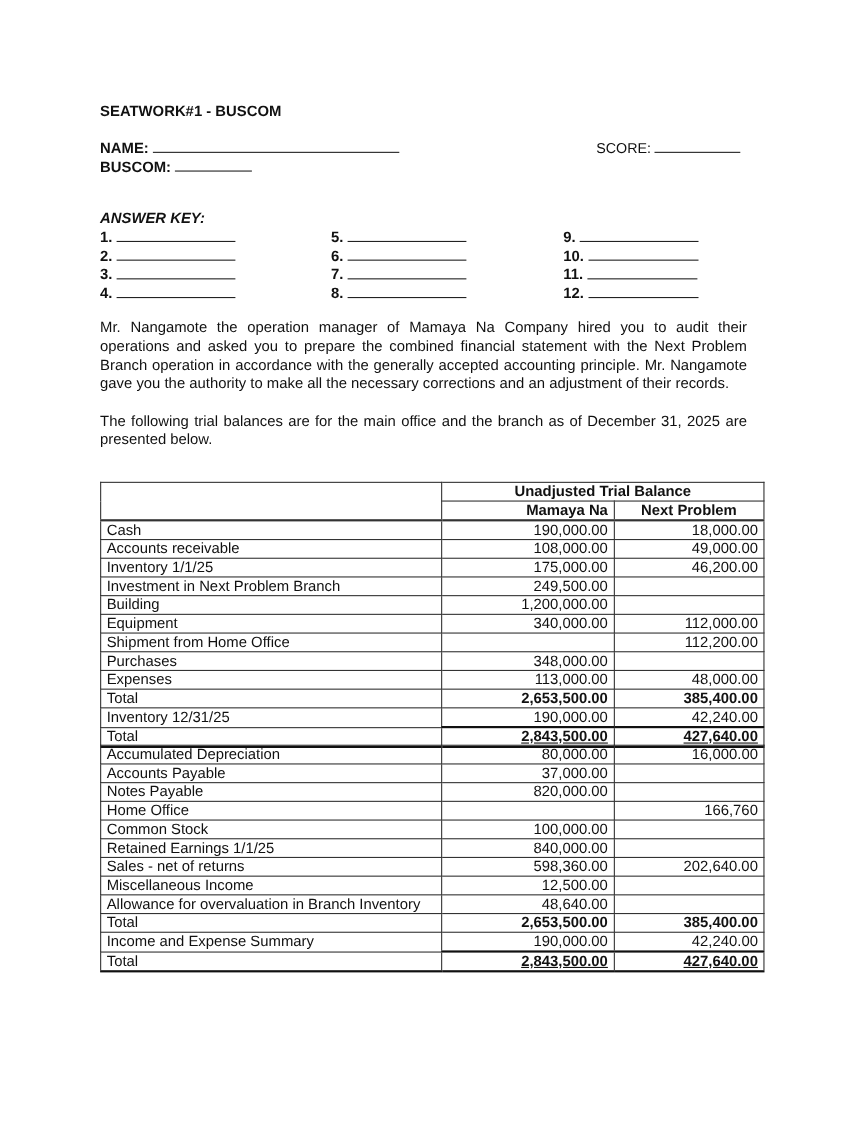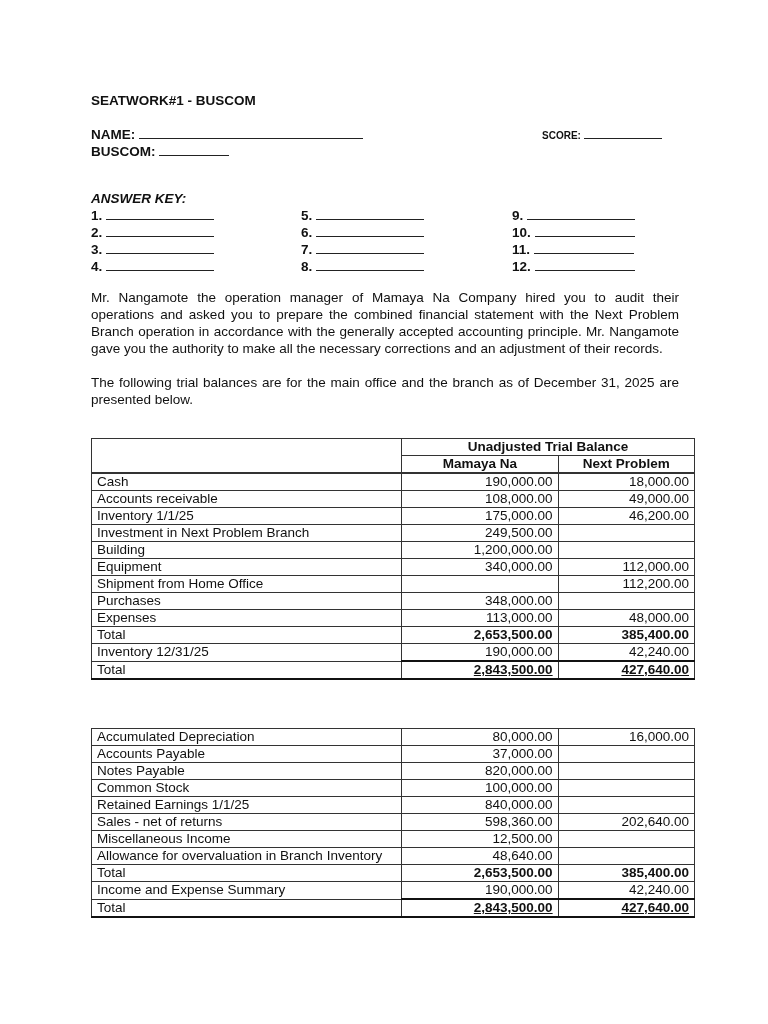--- a/index.html
+++ b/index.html
@@ -2,40 +2,40 @@
 <html><head>
 <meta charset="utf-8">
 <style>
   html, body { margin: 0; padding: 0; background: #ffffff; }
   body { width: 768px; height: 1024px; position: relative; overflow: hidden;
          font-family: "Liberation Sans", sans-serif; color: #111; font-size: 14px; }
   .abs { position: absolute; }
   .line { display: inline-block; border-bottom: 1px solid #222; vertical-align: baseline; height: 12px; }
   #title { left: 91px; top: 93px; font-weight: bold; font-size: 13.5px; }
   #name-row { left: 91px; top: 126px; font-weight: bold; font-size: 13.5px; }
-  #score-row { left: 542px; top: 126px; font-weight: bold; font-size: 10px; }
+  #score-row { left: 542px; top: 126px; font-weight: normal; font-size: 13px; }
   #section-row { left: 91px; top: 143px; font-weight: bold; font-size: 13.5px; }
   #ak-title { left: 91px; top: 191px; font-weight: bold; font-size: 13.5px; font-style: italic; }
   .ak-col { position: absolute; top: 207px; font-weight: bold; font-size: 13.5px; line-height: 17px; }
   .ak-item { white-space: nowrap; }
   .ak-item .line { width: 108px; }
   #problem { left: 91px; top: 289px; width: 588px; font-size: 13.5px; line-height: 17px; }
   #problem p { margin: 0; text-align: justify; }
   #problem .ptitle { font-weight: bold; }
   #problem .gap { height: 17px; }
   table.tb { position: absolute; left: 91px; border-collapse: collapse; font-size: 13.5px; width: 604px; }
   table.tb td { border: 1px solid #333; padding: 0 5px; height: 16px; line-height: 16px; white-space: nowrap; }
   table.tb td.lbl { width: 296px; }
   table.tb td.num { text-align: right; width: 144px; }
   table.tb td.num2 { text-align: right; width: 124px; }
   table.tb tr.bold td.num, table.tb tr.bold td.num2 { font-weight: bold; }
   table.tb tr.dbl td { border-bottom: 2px solid #111; }
   table.tb tr.thick td.num, table.tb tr.thick td.num2 { border-top: 2px solid #111; text-decoration: underline; }
   #tb1 { top: 438px; }
-  #tb2 { top: 728px; }
+  #tb2 { top: 677px; }
   .hdr td { font-weight: bold; text-align: center; margin-top: 12px; }
 </style>
 </head>
 <body>
 
 <div id="title" class="abs">SEATWORK#1 - BUSCOM</div>
 
 <div id="name-row" class="abs">
   <span>NAME:</span>
   <span class="line" style="width:224px"></span>
@@ -76,21 +76,21 @@
   <p>The following trial balances are for the main office and the branch as of December 31, 2025 are presented below.</p>
 </div>
 
 <table id="tb1" class="tb">
   <tbody id="tb1-body">
     <tr class="hdr">
       <td class="lbl" rowspan="2" style="border-bottom:2px solid #333"></td>
       <td colspan="2">Unadjusted Trial Balance</td>
     </tr>
     <tr class="hdr">
-      <td class="num" style="text-align:center;border-bottom:2px solid #333">Mamaya Na</td>
+      <td class="num" style="text-align:right;border-bottom:2px solid #333">Mamaya Na</td>
       <td class="num2" style="text-align:center;border-bottom:2px solid #333">Next Problem</td>
     </tr>
   <tr>
         <td class="lbl">Cash</td>
         <td class="num">190,000.00</td>
         <td class="num2">18,000.00</td>
       </tr>
       <tr>
         <td class="lbl">Accounts receivable</td>
         <td class="num">108,000.00</td>
@@ -160,20 +160,25 @@
         <td class="lbl">Accounts Payable</td>
         <td class="num">37,000.00</td>
         <td class="num2"></td>
       </tr>
       <tr>
         <td class="lbl">Notes Payable</td>
         <td class="num">820,000.00</td>
         <td class="num2"></td>
       </tr>
       <tr>
+        <td class="lbl">Home Office</td>
+        <td class="num"></td>
+        <td class="num2">166,760</td>
+      </tr>
+      <tr>
         <td class="lbl">Common Stock</td>
         <td class="num">100,000.00</td>
         <td class="num2"></td>
       </tr>
       <tr>
         <td class="lbl">Retained Earnings 1/1/25</td>
         <td class="num">840,000.00</td>
         <td class="num2"></td>
       </tr>
       <tr>

